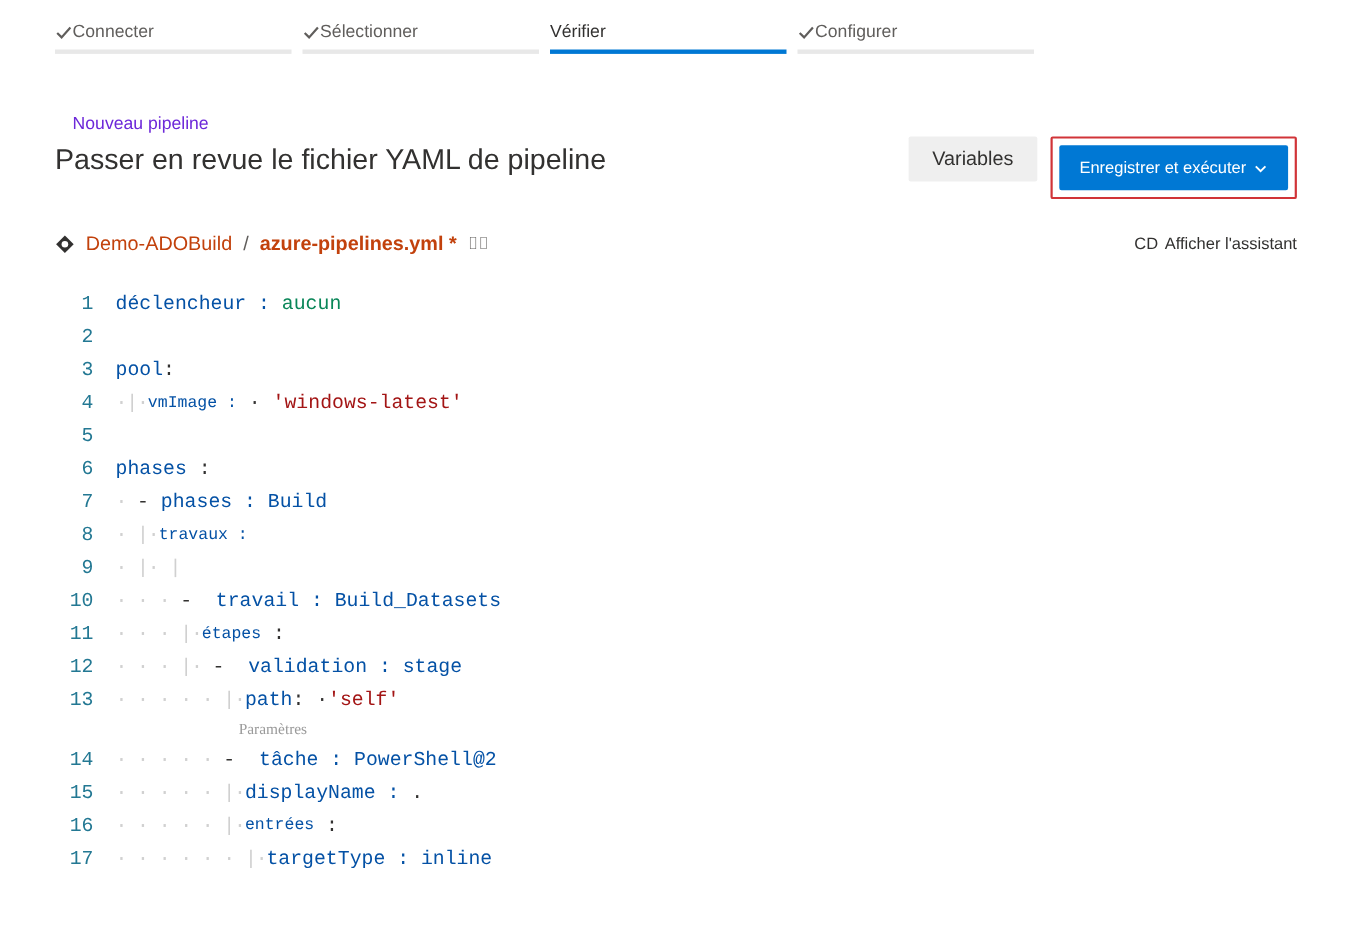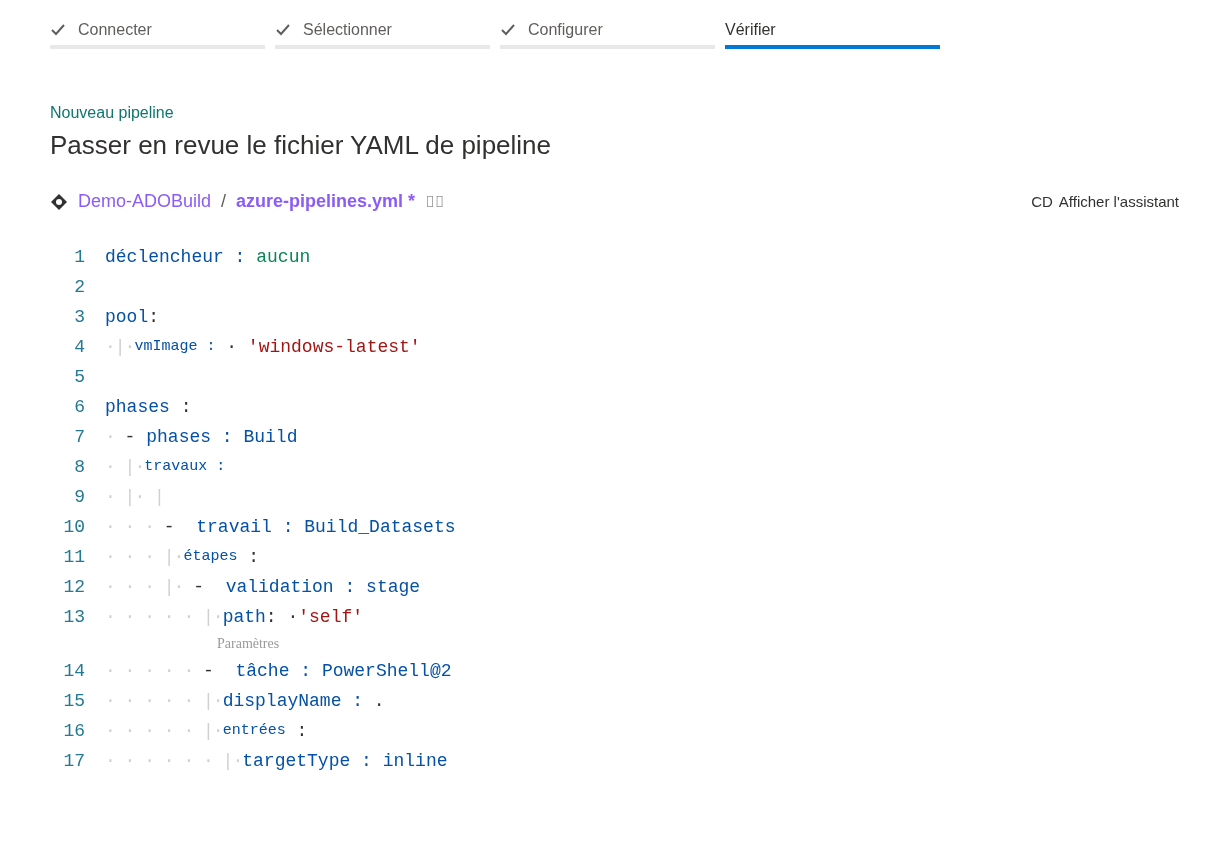--- a/index.html
+++ b/index.html
@@ -13,21 +13,21 @@
       padding: 15px 50px;
     }
     .wizard-steps {
       display: flex;
       gap: 10px;
       margin-bottom: 55px;
     }
     .step {
       display: flex;
       align-items: center;
-      gap: 12px;
+      gap: 0;
       padding: 6px 0;
       width: 215px;
       border-bottom: 4px solid #e8e8e8;
       color: #605e5c;
       font-size: 16px;
     }
     .step.active {
       border-bottom-color: #0078d4;
       color: #323130;
       font-weight: 400;
@@ -47,23 +47,24 @@
     .header-row {
       display: flex;
       align-items: flex-start;
       justify-content: space-between;
       margin-bottom: 30px;
     }
     .header-left {
       flex: 1;
     }
     .subtitle {
-      color: #0f766e;
+      color: #6d28d9;
       font-size: 16px;
       margin-bottom: 8px;
+      margin-left: 16px;
     }
     .title {
       font-size: 26px;
       font-weight: 400;
       color: #323130;
     }
     .header-actions {
       display: flex;
       gap: 12px;
       align-items: flex-start;
@@ -114,21 +115,21 @@
     }
     .repo-icon {
       width: 18px;
       height: 18px;
       display: inline-flex;
     }
     .repo-icon svg {
       fill: #323130;
     }
     .breadcrumb-item {
-      color: #8b5cf6;
+      color: #c2410c;
     }
     .breadcrumb-sep {
       color: #605e5c;
     }
     .breadcrumb-file {
       font-weight: 700;
     }
     .rename-icon {
       color: #605e5c;
       font-size: 16px;
@@ -201,37 +202,48 @@
       <span>Connecter</span>
     </div>
     <div class="step">
       <span class="check-icon">
         <svg viewBox="0 0 16 16" width="16" height="16">
             <path d="M2 8 L6 12 L14 3"></path>
           </svg>
       </span>
       <span>Sélectionner</span>
     </div>
+    <div class="step active">
+      <span>Vérifier</span>
+    </div>
     <div class="step">
       <span class="check-icon">
         <svg viewBox="0 0 16 16" width="16" height="16">
             <path d="M2 8 L6 12 L14 3"></path>
           </svg>
       </span>
       <span>Configurer</span>
     </div>
-    <div class="step active">
-      <span>Vérifier</span>
-    </div>
   </div>
 
   <div class="header-row">
     <div class="header-left">
       <div class="subtitle">Nouveau pipeline</div>
       <div class="title">Passer en revue le fichier YAML de pipeline</div>
+    </div>
+    <div class="header-actions">
+      <button class="btn-secondary">Variables</button>
+      <div class="highlight-box">
+        <button class="btn-primary">
+          <span>Enregistrer et exécuter</span>
+          <svg viewBox="0 0 16 16" width="14" height="14">
+              <path d="M3 6 L8 11 L13 6"></path>
+            </svg>
+        </button>
+      </div>
     </div>
   </div>
 
   <div class="breadcrumb-row">
     <div class="breadcrumb">
       <span class="repo-icon">
         <svg viewBox="0 0 18 18" width="18" height="18">
             <path d="M9 1 L17 9 L9 17 L1 9 Z" fill="#323130"></path>
             <circle cx="9" cy="9" r="3" fill="#fff"></circle>
           </svg>

